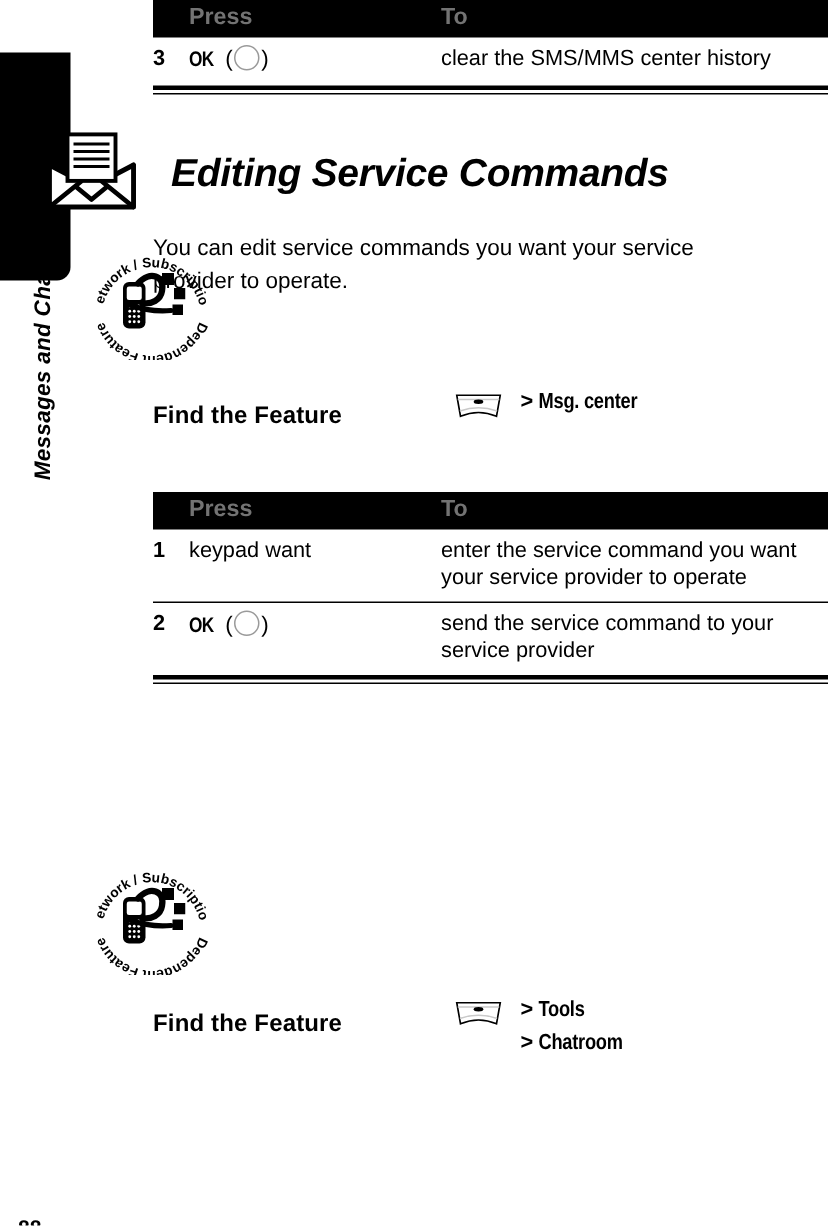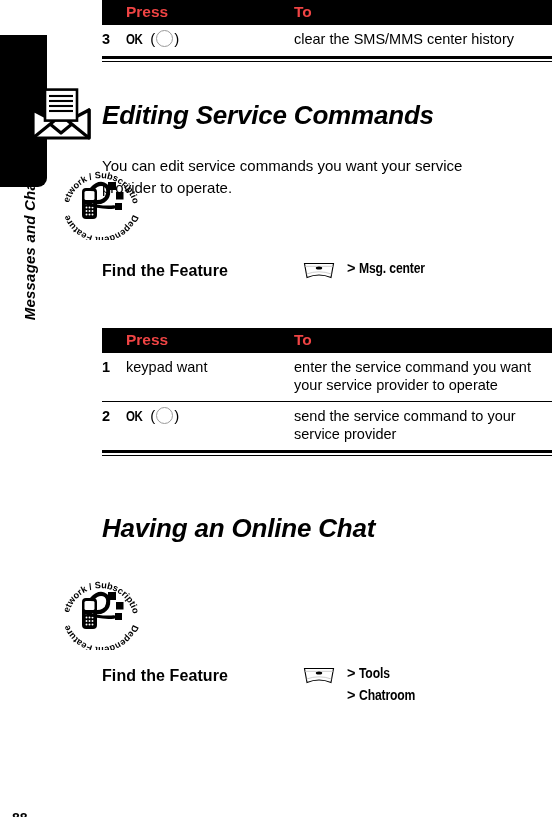--- a/index.html
+++ b/index.html
@@ -73,21 +73,21 @@
   }
 
   
   .press-table {
     width: 450px;
     border-collapse: collapse;
     table-layout: fixed;
   }
   .press-table thead th {
     background: #000000;
-    color: #ef4444;
+    color: #737373;
     font-family: "Liberation Sans", sans-serif;
     font-weight: bold;
     font-size: 15.5px;
     text-align: left;
     padding: 3px 0 4px 0;
     line-height: 1.15;
   }
   .th-num { width: 24px; }
   .th-press { width: 168px; }
   .th-to { width: 258px; margin-left: 12px; }
@@ -169,21 +169,21 @@
   }
 
   
   .find-row {
     position: relative;
     width: 450px;
   }
   .find-label {
     position: absolute;
     left: 0;
-    top: 4px;
+    top: 11px;
     font-family: "Liberation Sans", sans-serif;
     font-weight: bold;
     font-size: 16px;
     letter-spacing: 0.1px;
   }
   .menu-key-icon {
     position: absolute;
     left: 200px;
     top: 3px;
     width: 34px;
@@ -260,21 +260,21 @@
           <td class="cell-press">
             <span class="softkey-wrap"><span class="softkey">OK</span><span class="paren">&nbsp;(</span><span class="key-circle"></span><span class="paren">)</span></span>
           </td>
           <td class="cell-to">clear the SMS/MMS center history</td>
         </tr>
       </tbody>
     </table>
     <div class="table-bottom-rule"></div>
   </div>
 
-  <div class="section-heading abs" style="left:0; top:100px;font-style:italic;">Editing Service Commands</div>
+  <div class="section-heading abs" style="left:12px; top:100px;font-style:italic;">Editing Service Commands</div>
 
   <div class="body-text abs" style="left:0; top:155px;">You can edit service commands you want your service provider to operate.</div>
 
   <div class="find-row abs" style="left:0; top:258px;">
     <div class="find-label">Find the Feature</div>
     <div class="menu-key-icon">
       <svg viewBox="0 0 34 19" width="34" height="19" aria-hidden="true">
         <path d="M2.5,2.5 L31.5,2.5 L29,16.5 Q17,11.5 5,16.5 Z" fill="#ffffff" stroke="#000000" stroke-width="1.1"></path>
         <path d="M3.2,5.3 L30.8,5.3" stroke="#c9c9c9" stroke-width="0.9"></path>
         <path d="M4.6,13.0 Q17,8.6 29.4,13.0" stroke="#c9c9c9" stroke-width="0.9" fill="none"></path>
@@ -306,21 +306,20 @@
           <td class="cell-press">
             <span class="softkey-wrap"><span class="softkey">OK</span><span class="paren">&nbsp;(</span><span class="key-circle"></span><span class="paren">)</span></span>
           </td>
           <td class="cell-to">send the service command to your service provider</td>
         </tr>
       </tbody>
     </table>
     <div class="table-bottom-rule"></div>
   </div>
 
-  <div class="section-heading abs" style="left:0; top:513px;">Having an Online Chat</div>
 
 
   <div class="find-row abs" style="left:0; top:663px;">
     <div class="find-label">Find the Feature</div>
     <div class="menu-key-icon">
       <svg viewBox="0 0 34 19" width="34" height="19" aria-hidden="true">
         <path d="M2.5,2.5 L31.5,2.5 L29,16.5 Q17,11.5 5,16.5 Z" fill="#ffffff" stroke="#000000" stroke-width="1.1"></path>
         <path d="M3.2,5.3 L30.8,5.3" stroke="#c9c9c9" stroke-width="0.9"></path>
         <path d="M4.6,13.0 Q17,8.6 29.4,13.0" stroke="#c9c9c9" stroke-width="0.9" fill="none"></path>
         <ellipse cx="17" cy="6.9" rx="3.2" ry="1.5" fill="#000000"></ellipse>

